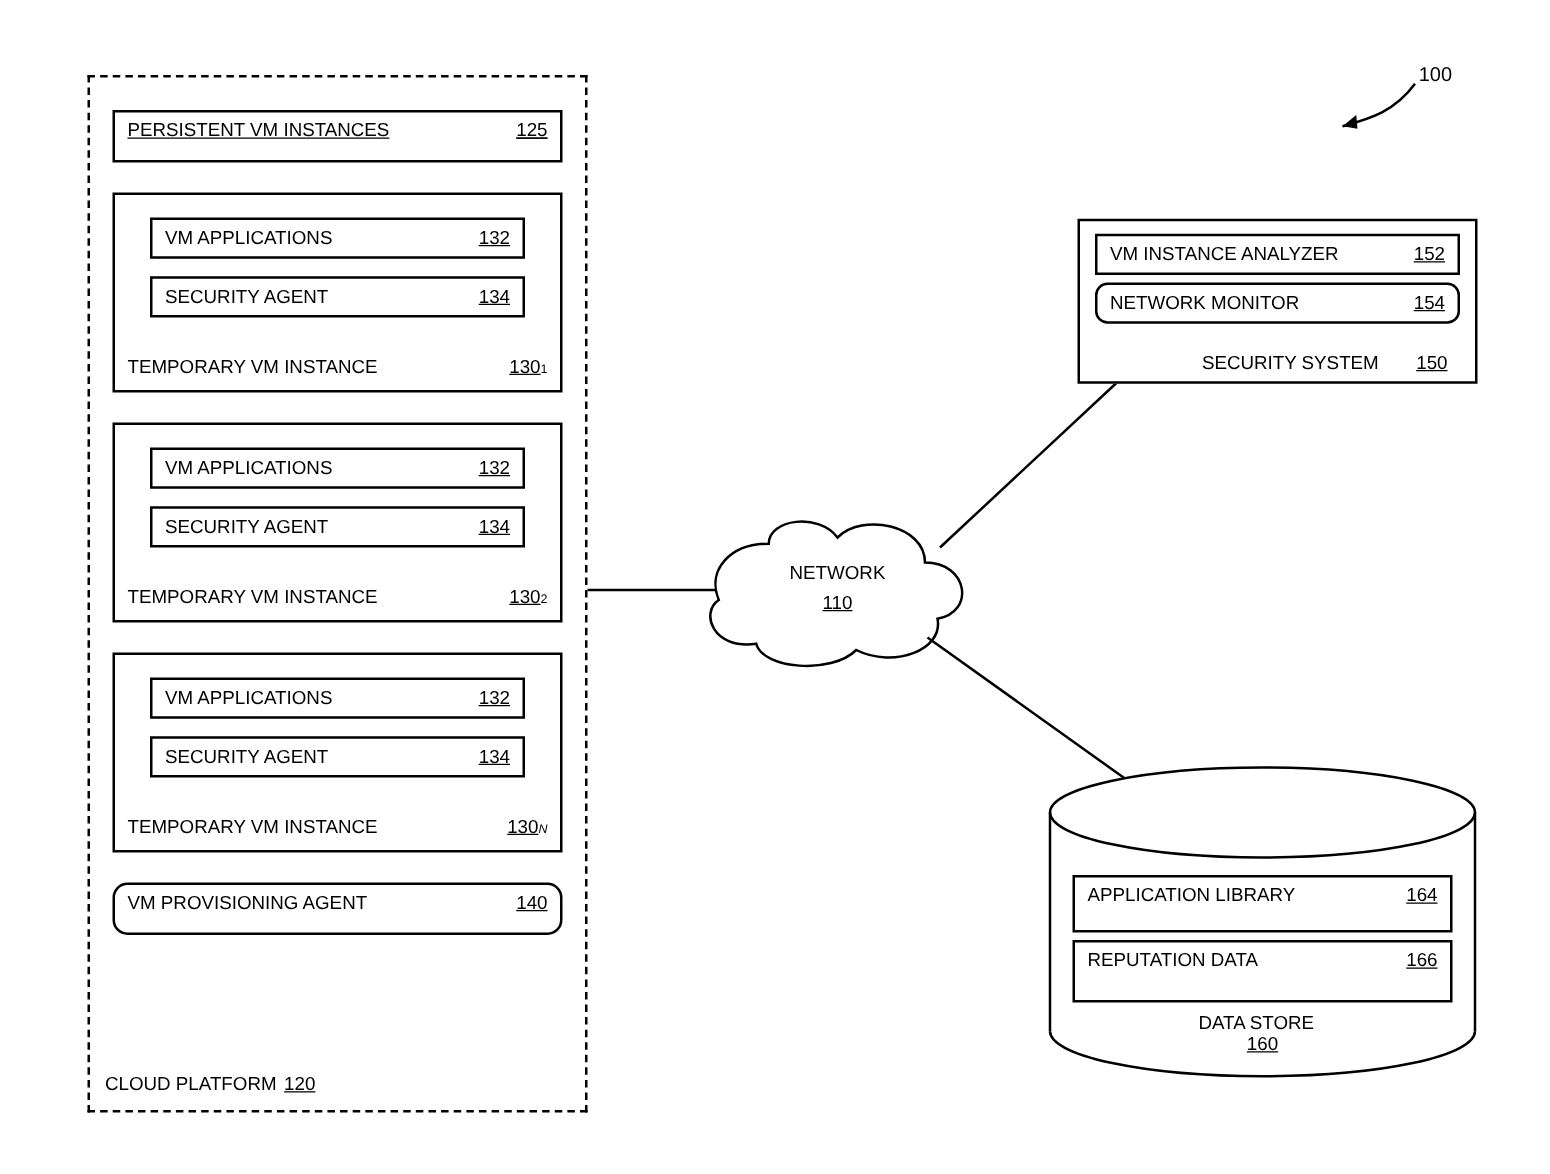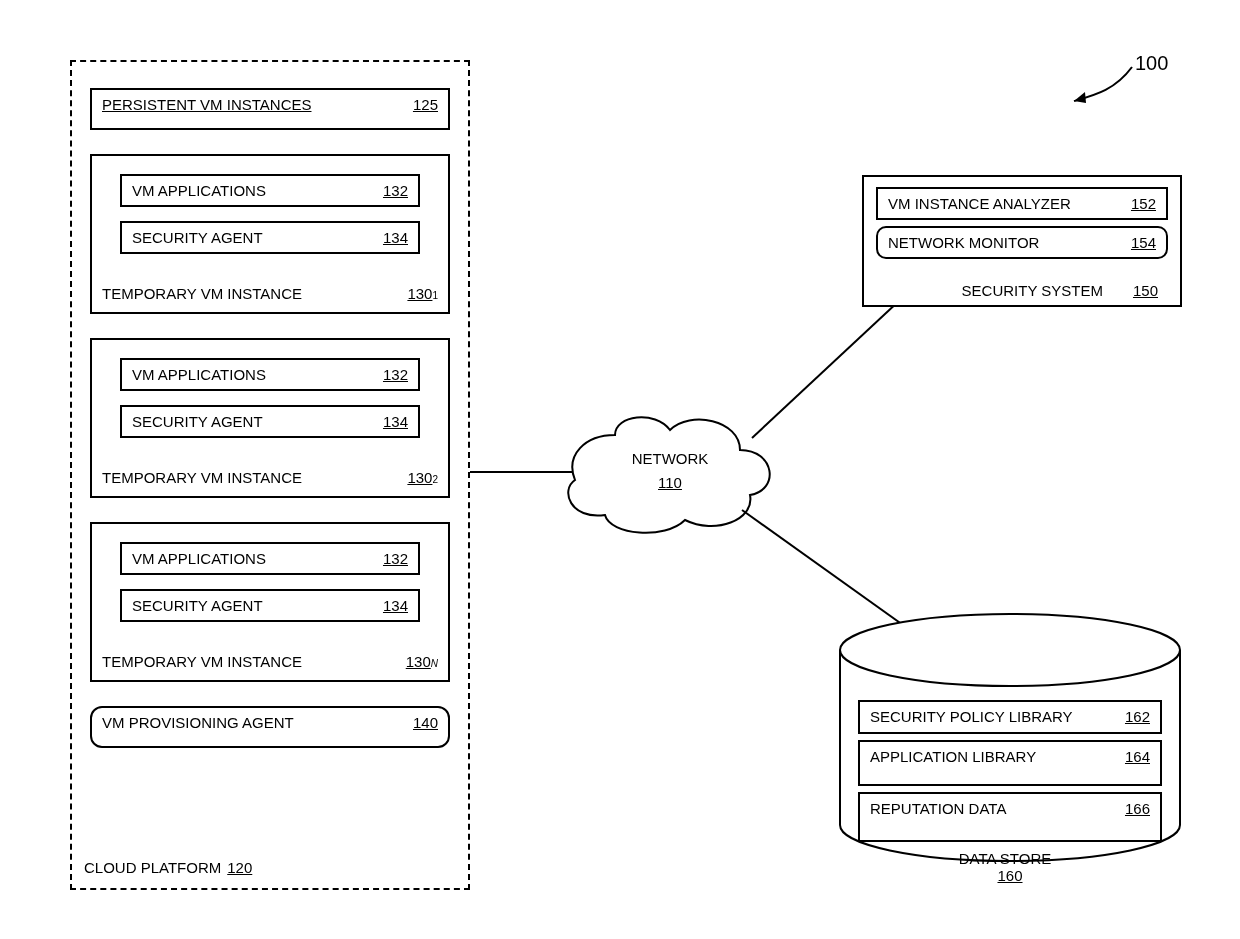--- a/index.html
+++ b/index.html
@@ -43,21 +43,21 @@
   }
   svg { position: absolute; }
 </style>
 </head>
 <body>
 
 <svg width="90" height="60" style="left:1060px; top:55px;">
   <path d="M72 12 C 55 35, 35 40, 14 46" stroke="#000" stroke-width="2" fill="none"></path>
   <polygon points="14,46 25,37 26,48" fill="#000"></polygon>
 </svg>
-<div style="position:absolute; left:1135px; top:52px; font-size:20px;">100</div>
+<div style="position:absolute; left:1135px; top:52px; font-size:16px;">100</div>
 
 <div class="dashed-box" style="left:70px; top:60px; width:400px; height:830px;">
 
   <div class="box" style="position:relative; margin:26px 18px 0 18px; height:42px;text-decoration:underline;">
     <div class="row">
       <span class="label">PERSISTENT VM INSTANCES</span>
       <span class="ref">125</span>
     </div>
   </div>
 
@@ -170,26 +170,20 @@
   </div>
 </div>
 
 <svg width="360" height="260" style="left:830px; top:610px;">
   <ellipse cx="180" cy="40" rx="170" ry="36" stroke="#000" stroke-width="2" fill="#fff"></ellipse>
   <path d="M10 40 L10 215" stroke="#000" stroke-width="2" fill="none"></path>
   <path d="M350 40 L350 215" stroke="#000" stroke-width="2" fill="none"></path>
   <path d="M10 215 A170 36 0 0 0 350 215" stroke="#000" stroke-width="2" fill="none"></path>
 </svg>
 <div style="position:absolute; left:858px; top:700px; width:304px;">
-  <div class="box" style="position:relative; height:34px; margin-bottom:6px;">
-    <div class="row">
-      <span class="label">SECURITY POLICY LIBRARY</span>
-      <span class="ref">162</span>
-    </div>
-  </div>
   <div class="box" style="position:relative; height:46px; margin-bottom:6px;">
     <div class="row">
       <span class="label">APPLICATION LIBRARY</span>
       <span class="ref">164</span>
     </div>
   </div>
   <div class="box" style="position:relative; height:50px;">
     <div class="row">
       <span class="label">REPUTATION DATA</span>
       <span class="ref">166</span>

